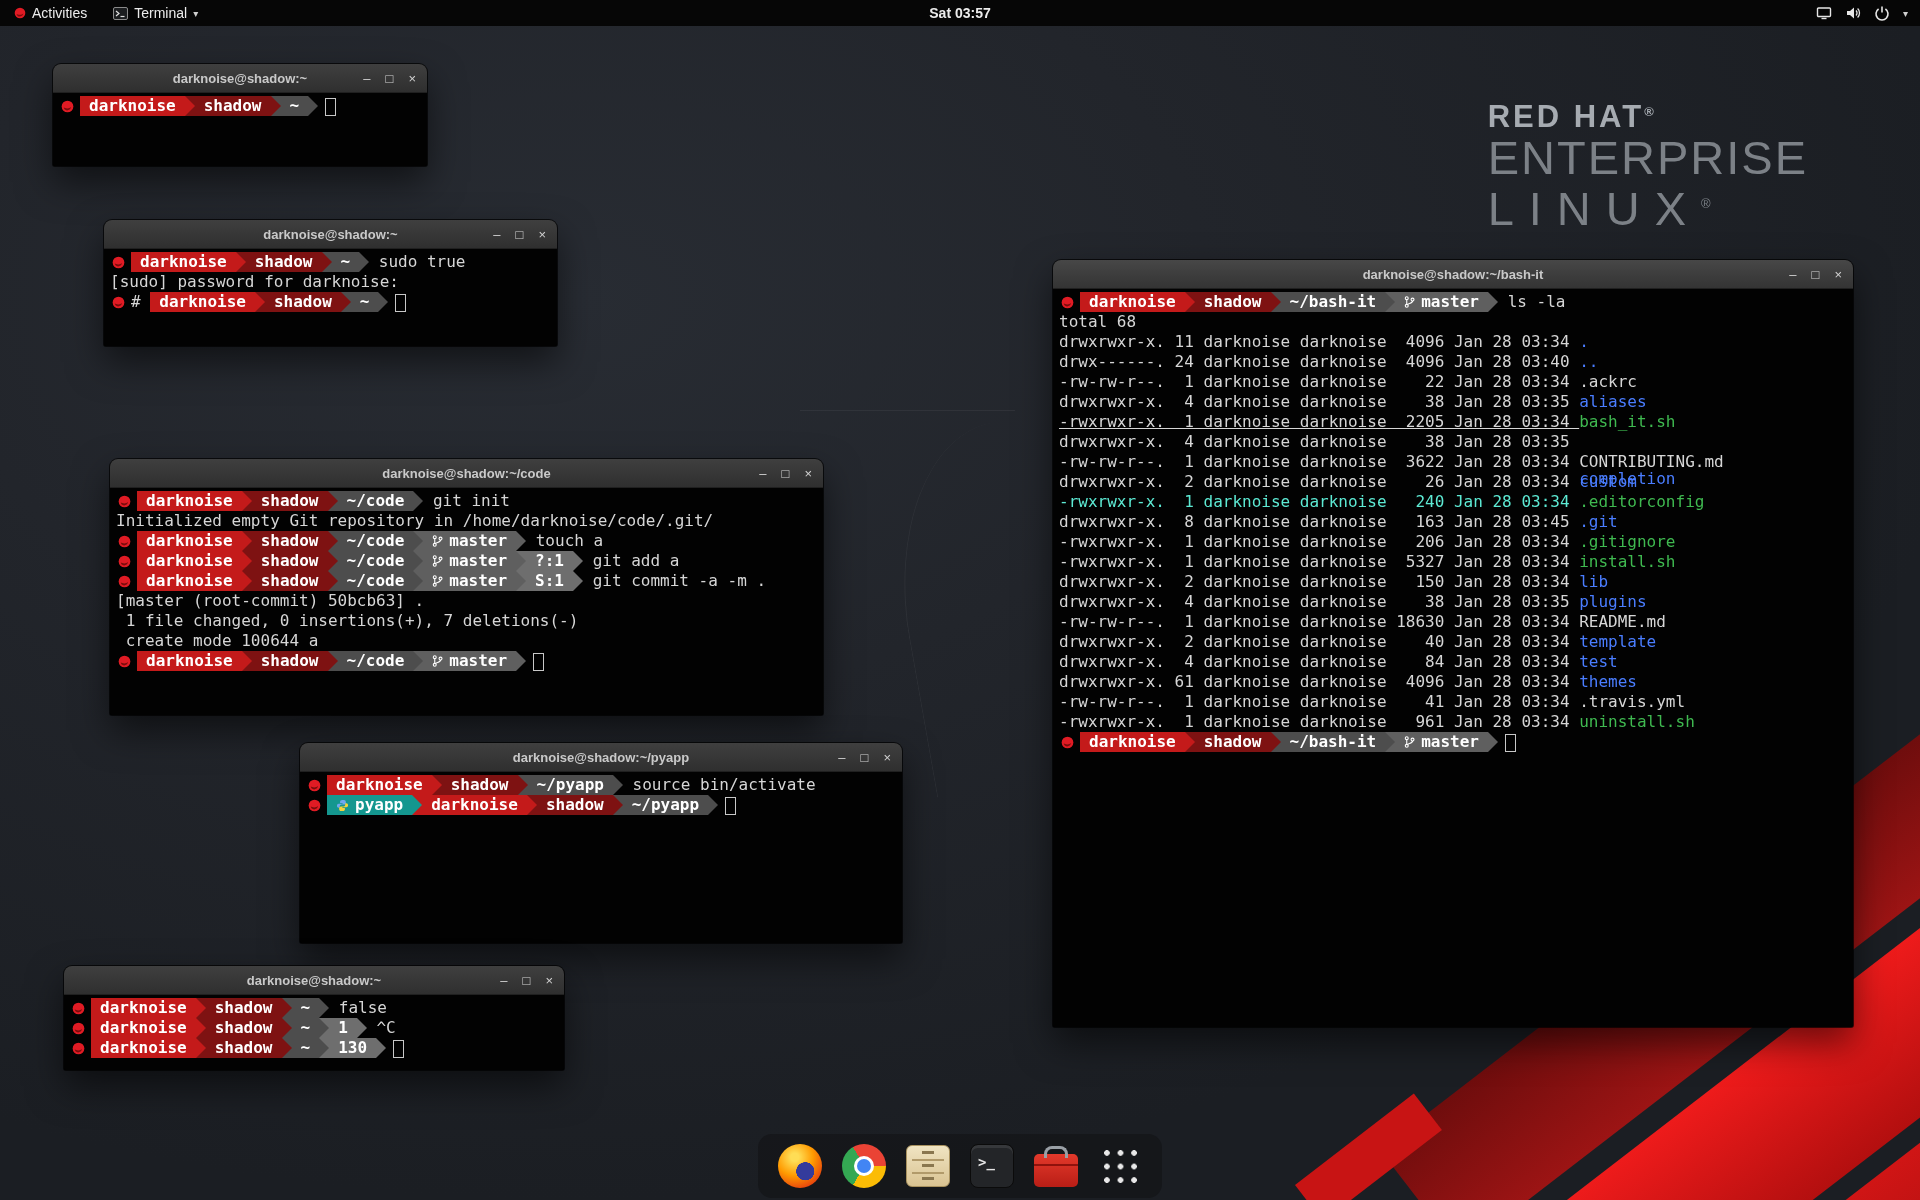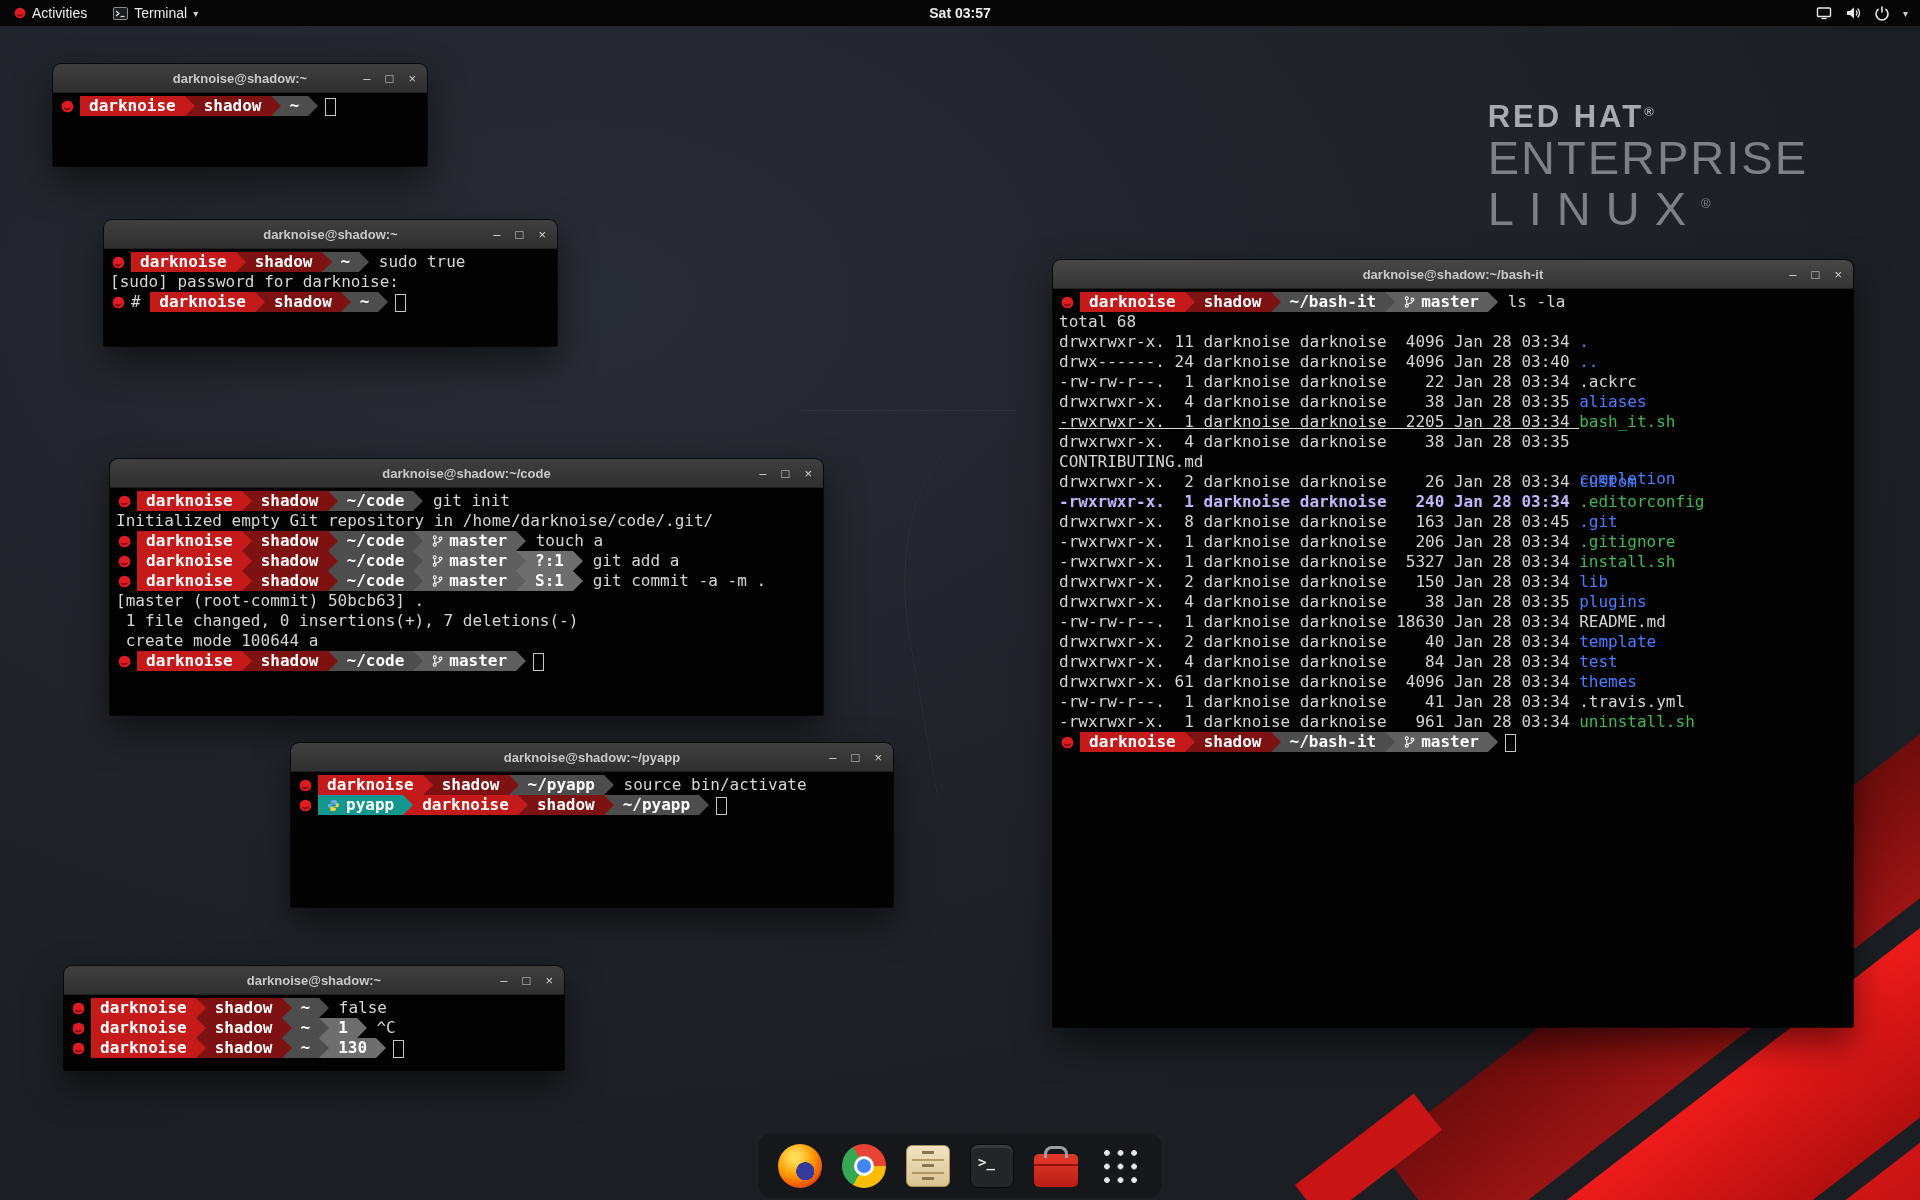--- a/index.html
+++ b/index.html
@@ -300,21 +300,21 @@
                 <circle cx="3" cy="11.2" r="1.6" fill="none" stroke="#fff" stroke-width="1.2"></circle>
                 <circle cx="9.3" cy="4.4" r="1.6" fill="none" stroke="#fff" stroke-width="1.2"></circle>
                 <path d="M3 4.4v5.2M9.3 6c0 2.6-3.4 2.4-5.4 3.6" fill="none" stroke="#fff" stroke-width="1.2"></path>
               </svg></span>master</span>
           <span class="arrow" style="border-left-color: rgb(95, 95, 95); background: transparent;"></span>
           <span class="cursor"></span>
         </div>
       </div>
   </div>
 
-  <div class="window" style="left:291px;top:743px;width:602px;height:164px;">
+  <div class="window" style="left:300px;top:743px;width:602px;height:200px;">
     <div class="titlebar">
       <span>darknoise@shadow:~/pyapp</span>
       <span class="controls">
         <span>–</span>
         <span>□</span>
         <span>×</span>
       </span>
     </div>
     <div class="term-body">
         <div class="term-line">
@@ -470,28 +470,29 @@
         </div>
         <div class="term-line">
           <span class="ttxt" style="color: rgb(214, 214, 214); text-decoration: underline;">-rwxrwxr-x.  1 darknoise darknoise  2205 Jan 28 03:34 </span>
           <span class="ttxt" style="color: rgb(63, 185, 80);">bash_it.sh</span>
         </div>
         <div class="term-line">
           <span class="ttxt" style="color: rgb(214, 214, 214);">drwxrwxr-x.  4 darknoise darknoise    38 Jan 28 03:35 </span>
           <span class="ttxt" style="color: rgb(74, 125, 255); margin-top: 37px;">completion</span>
         </div>
         <div class="term-line">
+          <span class="ttxt" style="color: rgb(214, 214, 214);">-rw-rw-r--.  1 darknoise darknoise  3622 Jan 28 03:34 </span>
           <span class="ttxt" style="color: rgb(214, 214, 214);">CONTRIBUTING.md</span>
         </div>
         <div class="term-line">
           <span class="ttxt" style="color: rgb(214, 214, 214);">drwxrwxr-x.  2 darknoise darknoise    26 Jan 28 03:34 </span>
           <span class="ttxt" style="color: rgb(74, 125, 255);">custom</span>
         </div>
         <div class="term-line">
-          <span class="ttxt" style="color: #c4b5fd; font-weight: bold;">-rwxrwxr-x.  1 darknoise darknoise   240 Jan 28 03:34 </span>
+          <span class="ttxt" style="color: #5eead4;">-rwxrwxr-x.  1 darknoise darknoise   240 Jan 28 03:34 </span>
           <span class="ttxt" style="color: rgb(63, 185, 80);">.editorconfig</span>
         </div>
         <div class="term-line">
           <span class="ttxt" style="color: rgb(214, 214, 214);">drwxrwxr-x.  8 darknoise darknoise   163 Jan 28 03:45 </span>
           <span class="ttxt" style="color: rgb(74, 125, 255);">.git</span>
         </div>
         <div class="term-line">
           <span class="ttxt" style="color: rgb(214, 214, 214);">-rwxrwxr-x.  1 darknoise darknoise   206 Jan 28 03:34 </span>
           <span class="ttxt" style="color: rgb(63, 185, 80);">.gitignore</span>
         </div>

